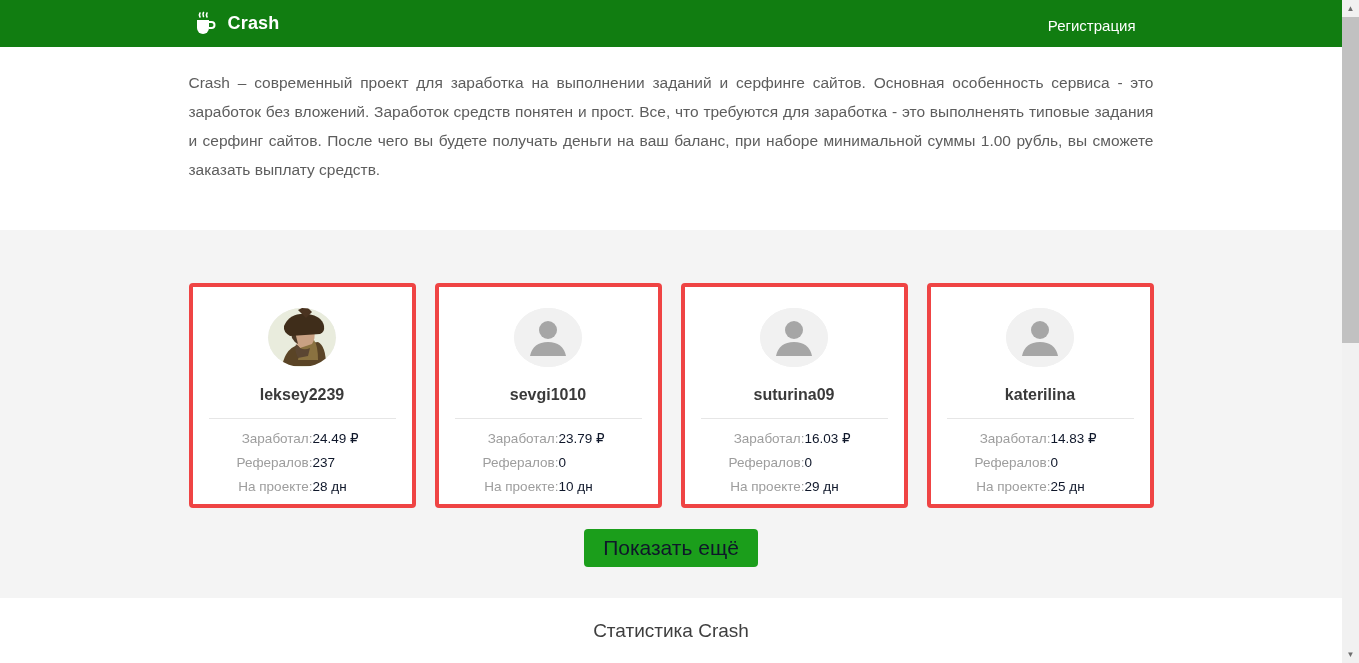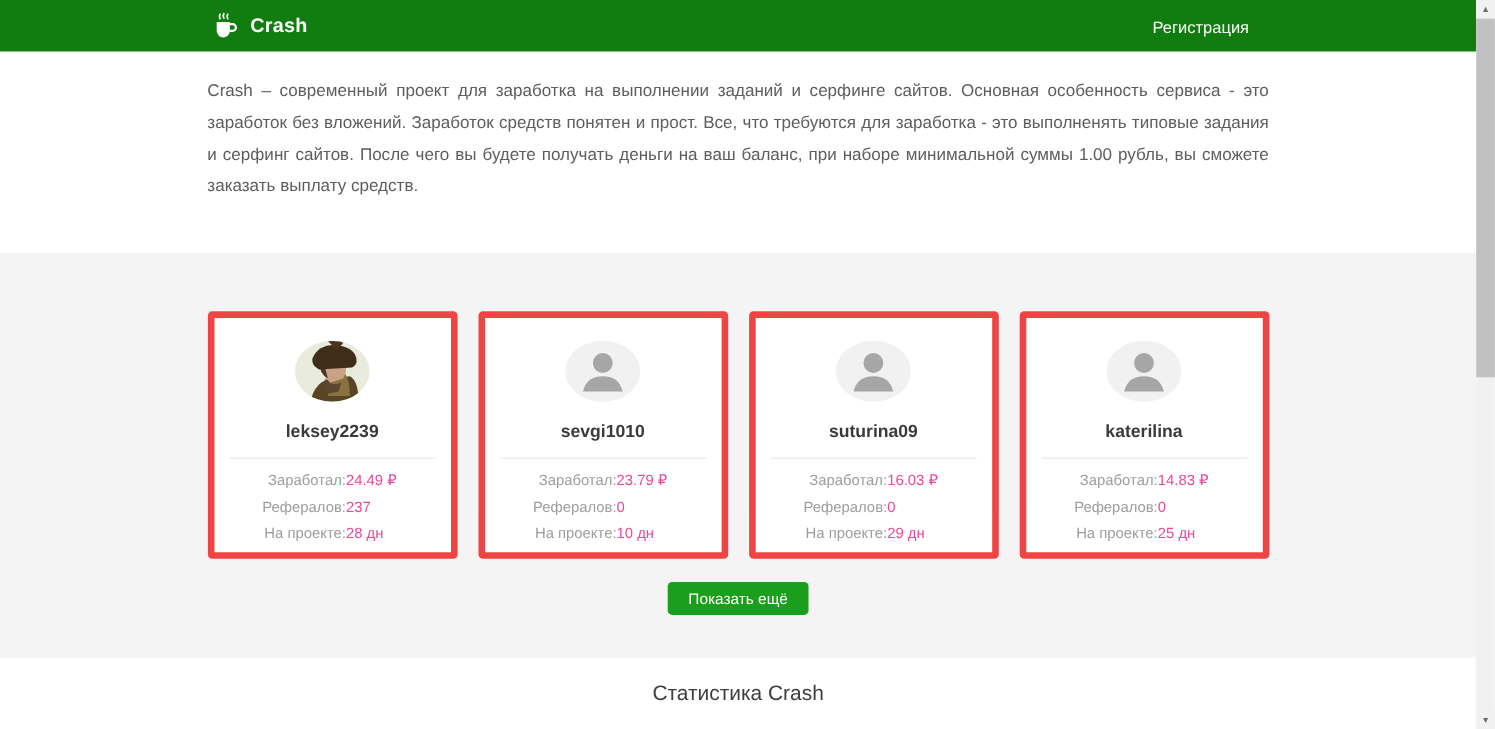--- a/index.html
+++ b/index.html
@@ -37,37 +37,37 @@
     font-size:15.5px; line-height:29px; color:#5d5d5d;
     text-align:justify;
   }
 
   
   .cases { background:#f4f4f4; height:368px; padding-top:21px; }
   .cases-title { text-align:center; font-size:20px; font-weight:400; color:#3e3e3e; }
   .cards { display:flex; gap:19px; margin-top:32px; }
   .card {
     width:227px; height:225px; background:#ffffff;
-    border:6px solid #ef4444; border-radius:4px;
+    border:4px solid #ef4444; border-radius:4px;
     display:flex; flex-direction:column; align-items:center;
   }
   .avatar {
     width:68px; height:68px; border-radius:50%; margin-top:21px;
     background:#f1f1f1; overflow:hidden; display:flex; align-items:center; justify-content:center;
   }
   .username { margin-top:19px; font-size:16px; font-weight:600; color:#3a3a3a; }
   .divider { width:187px; height:1px; background:#e6e6e6; margin-top:14px; }
   .stats { width:100%; padding:13px 0 0 20px;text-align:right; }
   .stat-row { display:flex; font-size:13.5px; margin-bottom:10px; line-height:14px; }
   .stat-label { width:100px; color:#9d9d9d; }
-  .stat-value { color:#ec4899; }
+  .stat-value { color:#0f172a; }
 
   .btn-row { text-align:center; margin-top:21px; }
   .show-more {
-    display:inline-block; background:#1b9e1b; color:#ffffff; font-size:14px;
+    display:inline-block; background:#1b9e1b; color:#0f172a; font-size:21px;
     font-family:"Liberation Sans","DejaVu Sans",sans-serif;
     border:none; border-radius:4px; padding:7px 19px; cursor:pointer;
   }
 
   
   .stats-section { background:#ffffff; padding-top:22px; }
   .stats-title { text-align:center; font-size:19px; font-weight:400; color:#3e3e3e; }
 
   
   .scrollbar {

